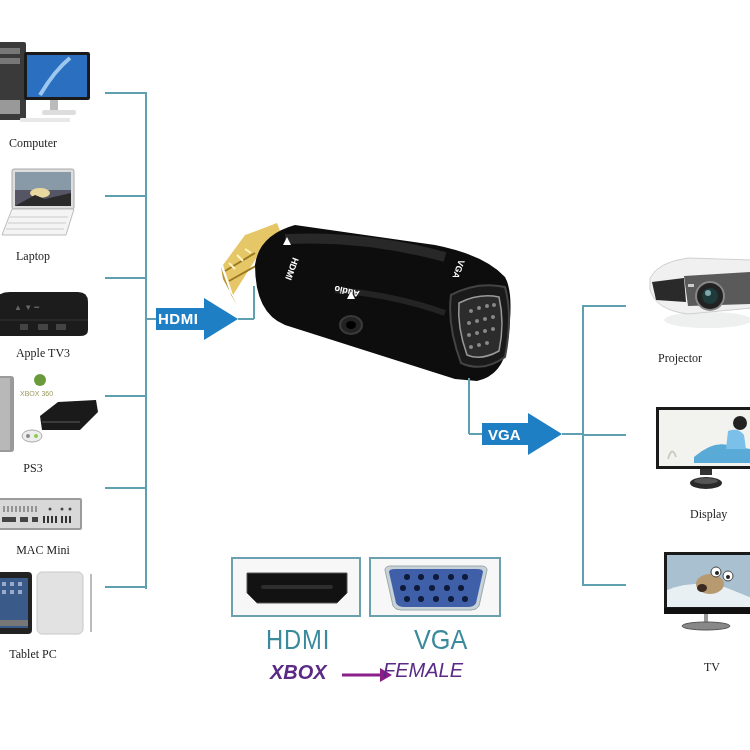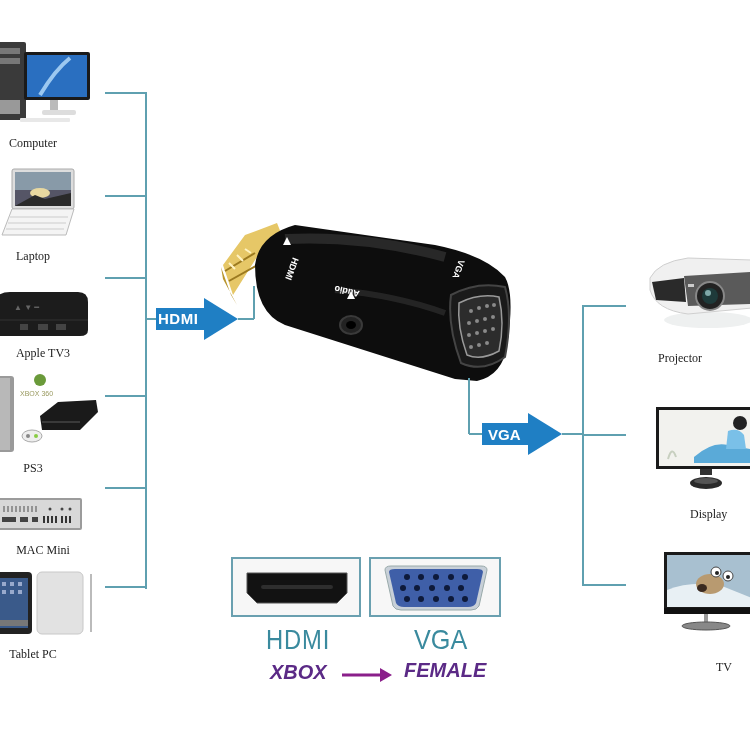--- a/index.html
+++ b/index.html
@@ -227,21 +227,21 @@
     <circle cx="54" cy="22" r="5" fill="#fff" stroke="#444"></circle>
     <circle cx="66" cy="26" r="5" fill="#fff" stroke="#444"></circle>
     <circle cx="55" cy="23" r="2" fill="#222"></circle>
     <circle cx="66" cy="27" r="2" fill="#222"></circle>
     <ellipse cx="40" cy="38" rx="5" ry="4" fill="#3a2a20"></ellipse>
     <rect x="2" y="58" width="96" height="6" fill="#111"></rect>
     <rect x="42" y="64" width="4" height="10" fill="#999"></rect>
     <ellipse cx="44" cy="76" rx="24" ry="4" fill="#888" stroke="#555"></ellipse>
   </svg>
 </div>
-<div class="dev-label" style="left:704px;top:660px;width:40px;text-align:center;">TV</div>
+<div class="dev-label" style="left:704px;top:660px;width:40px;text-align:left;">TV</div>
 
 <div class="abs" style="left:231px;top:557px;width:130px;height:60px;border:2px solid #6aa0b0;box-sizing:border-box;background:#f7f7f7;">
   <svg style="left:10px;top:12px;" width="108" height="34" viewBox="0 0 108 34">
     <path d="M4 2 L104 2 L104 22 L94 32 L14 32 L4 22 Z" fill="#121212" stroke="#555" stroke-width="1"></path>
     <rect x="18" y="14" width="72" height="4" rx="2" fill="#2e2e2e"></rect>
   </svg>
 </div>
 <div class="abs" style="left:369px;top:557px;width:132px;height:60px;border:2px solid #6aa0b0;box-sizing:border-box;background:#f7f7f7;">
   <svg style="left:10px;top:5px;" width="110" height="48" viewBox="0 0 110 48">
     <path d="M4 6 Q4 2 10 2 L100 2 Q106 2 106 6 L98 42 Q96 46 90 46 L20 46 Q14 46 12 42 Z" fill="#c8d0d8" stroke="#9aa" stroke-width="1"></path>
@@ -267,13 +267,13 @@
 </div>
 
 <div class="abs" style="left:266px;top:624px;font-family:'Liberation Sans',sans-serif;font-size:28px;color:#3a8a9e;transform:scaleX(0.85);transform-origin:left top;letter-spacing:1px;">HDMI</div>
 <div class="abs" style="left:414px;top:624px;font-family:'Liberation Sans',sans-serif;font-size:28px;color:#3a8a9e;transform:scaleX(0.9);transform-origin:left top;">VGA</div>
 
 <div class="abs" style="left:270px;top:661px;font-family:'Liberation Sans',sans-serif;font-weight:bold;font-style:italic;font-size:20px;color:#5b2a86;">XBOX</div>
 <svg style="left:342px;top:666px;" width="52" height="18" viewBox="0 0 52 18">
   <line x1="0" y1="9" x2="40" y2="9" stroke="#8a1f8a" stroke-width="3"></line>
   <polygon points="38,2 50,9 38,16" fill="#8a1f8a"></polygon>
 </svg>
-<div class="abs" style="left:404px;top:659px;font-family:'Liberation Sans',sans-serif;font-weight:bold;font-style:italic;font-size:20px;color:#5b2a86;">FEMALE</div>
+<div class="abs" style="left:383px;top:659px;font-family:'Liberation Sans',sans-serif;font-weight:normal;font-style:italic;font-size:20px;color:#5b2a86;">FEMALE</div>
 
 </body></html>

